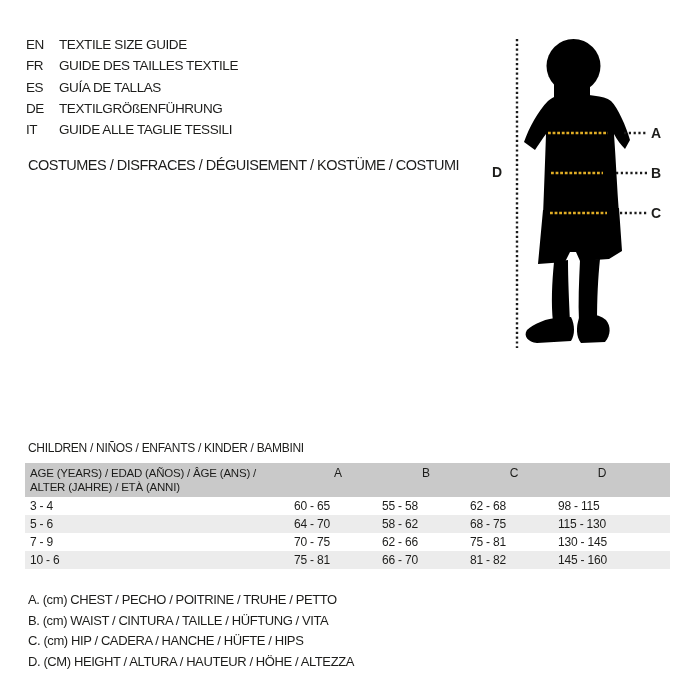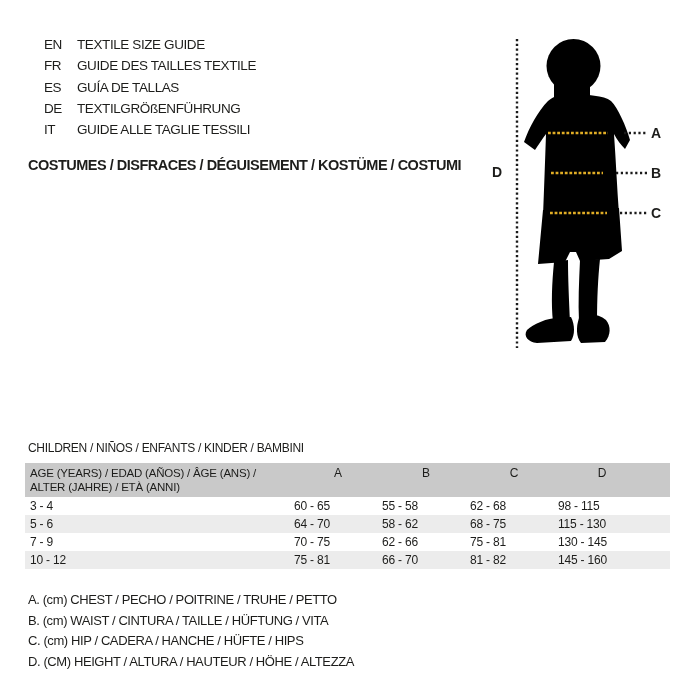--- a/index.html
+++ b/index.html
@@ -7,27 +7,27 @@
     --stripe-bg:#ececec;
     --text:#1d1d1b;
   }
   *{margin:0;padding:0;box-sizing:border-box;}
   html,body{background:#fff;}
   #canvas{
     position:relative;width:700px;height:700px;background:#fff;overflow:hidden;
     font-family:"Liberation Sans","DejaVu Sans",sans-serif;color:var(--text);
   }
   
-  .lang-list{position:absolute;left:44px;top:34px;}
+  .lang-list{position:absolute;left:26px;top:34px;}
   .lang-row{display:flex;height:21.3px;line-height:21.3px;
     font-size:13.5px;letter-spacing:-0.4px;font-weight:500;}
   .lang-code{width:33px;flex:0 0 33px;}
   
   .category-title{position:absolute;left:28px;top:157px;
-    font-size:14.5px;font-weight:bold;letter-spacing:-0.5px;white-space:nowrap;}
+    font-size:14.5px;font-weight:normal;letter-spacing:-0.5px;white-space:nowrap;}
   
   .figure-wrap{position:absolute;left:490px;top:30px;width:210px;height:325px;}
   .figure-wrap svg{display:block;}
   .measure-label{position:absolute;font-size:14px;font-weight:bold;line-height:16px;}
   .label-a{left:161px;top:95px;}
   .label-b{left:161px;top:135px;}
   .label-c{left:161px;top:175px;}
   .label-d{left:2px;top:134px;}
   
   .section-title{position:absolute;left:28px;top:441px;
@@ -144,21 +144,21 @@
       </div>
       <div class="trow">
         <div class="age-cell">7 - 9</div>
         <div class="val-cell">70 - 75</div>
         <div class="val-cell">62 - 66</div>
         <div class="val-cell">75 - 81</div>
         <div class="val-cell">130 - 145</div>
         <div class="filler-cell"></div>
       </div>
       <div class="trow">
-        <div class="age-cell">10 - 12</div>
+        <div class="age-cell">10 - 6</div>
         <div class="val-cell">75 - 81</div>
         <div class="val-cell">66 - 70</div>
         <div class="val-cell">81 - 82</div>
         <div class="val-cell">145 - 160</div>
         <div class="filler-cell"></div>
       </div>
     </div>
   </div>
 
   <div class="legend">

